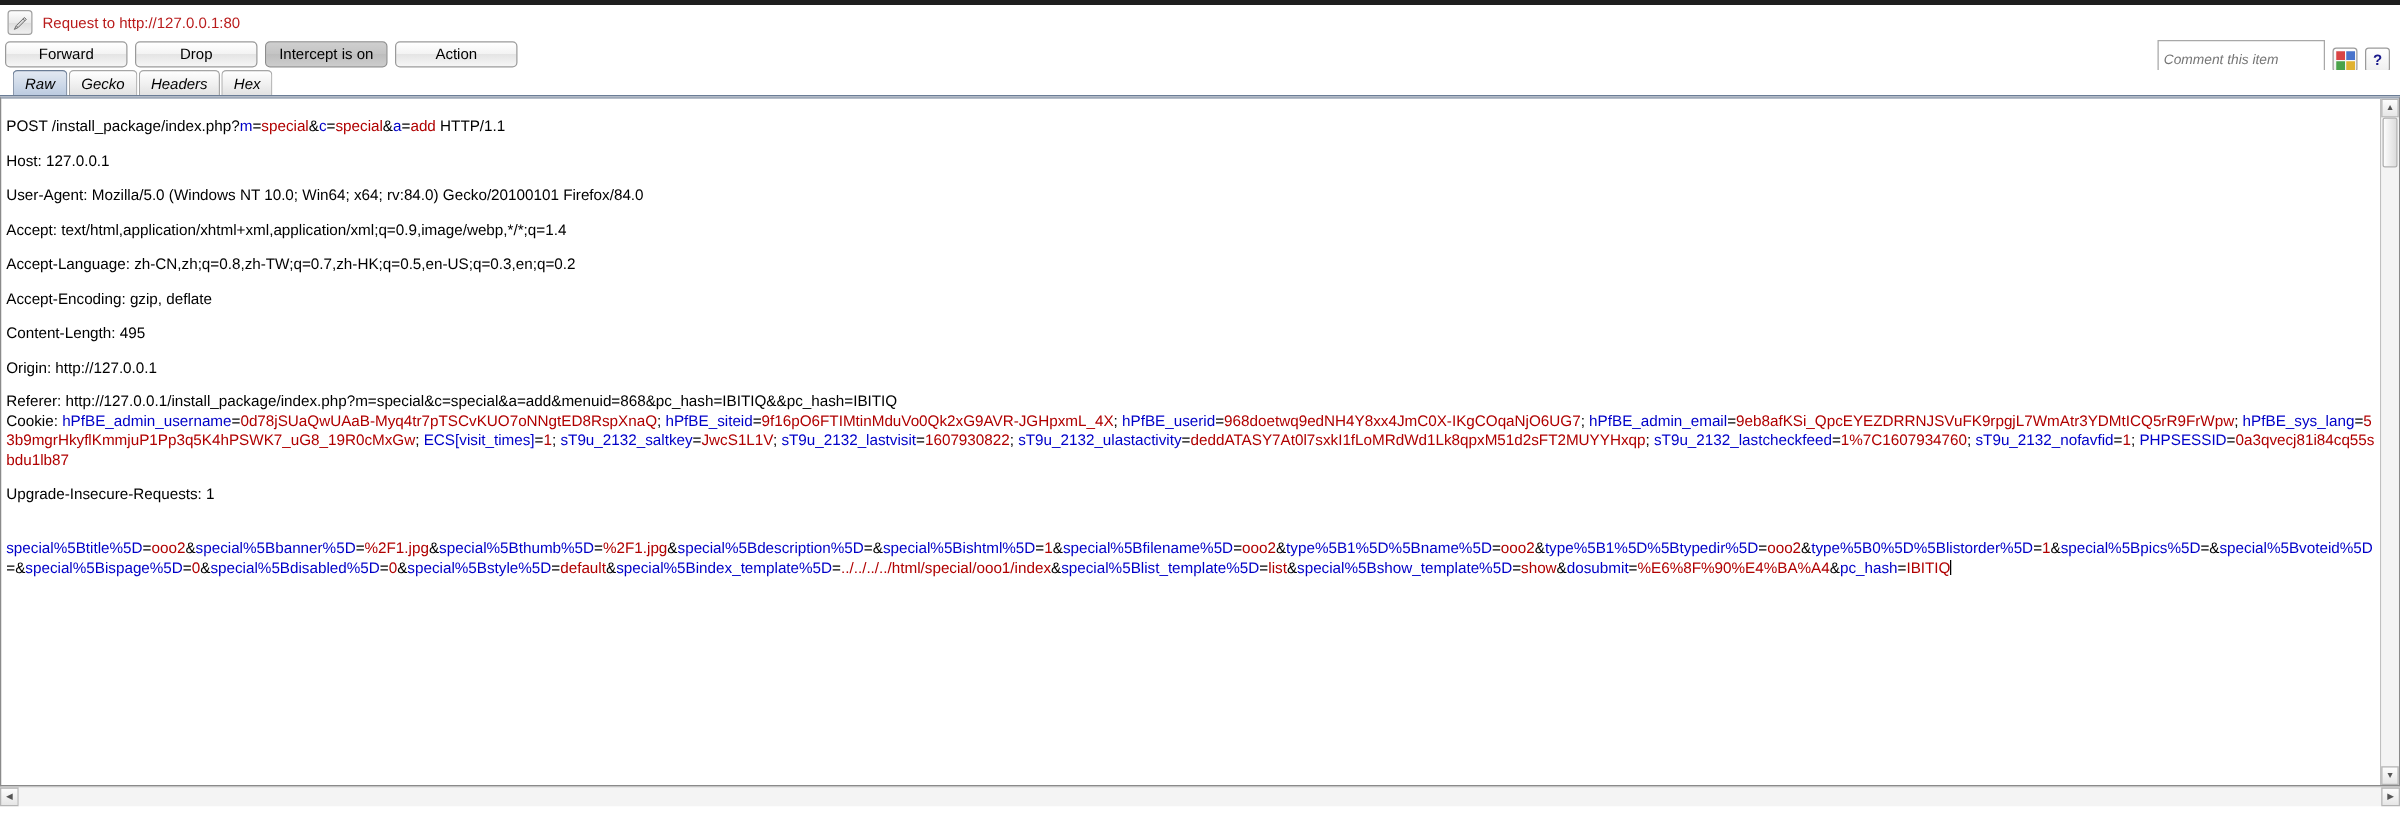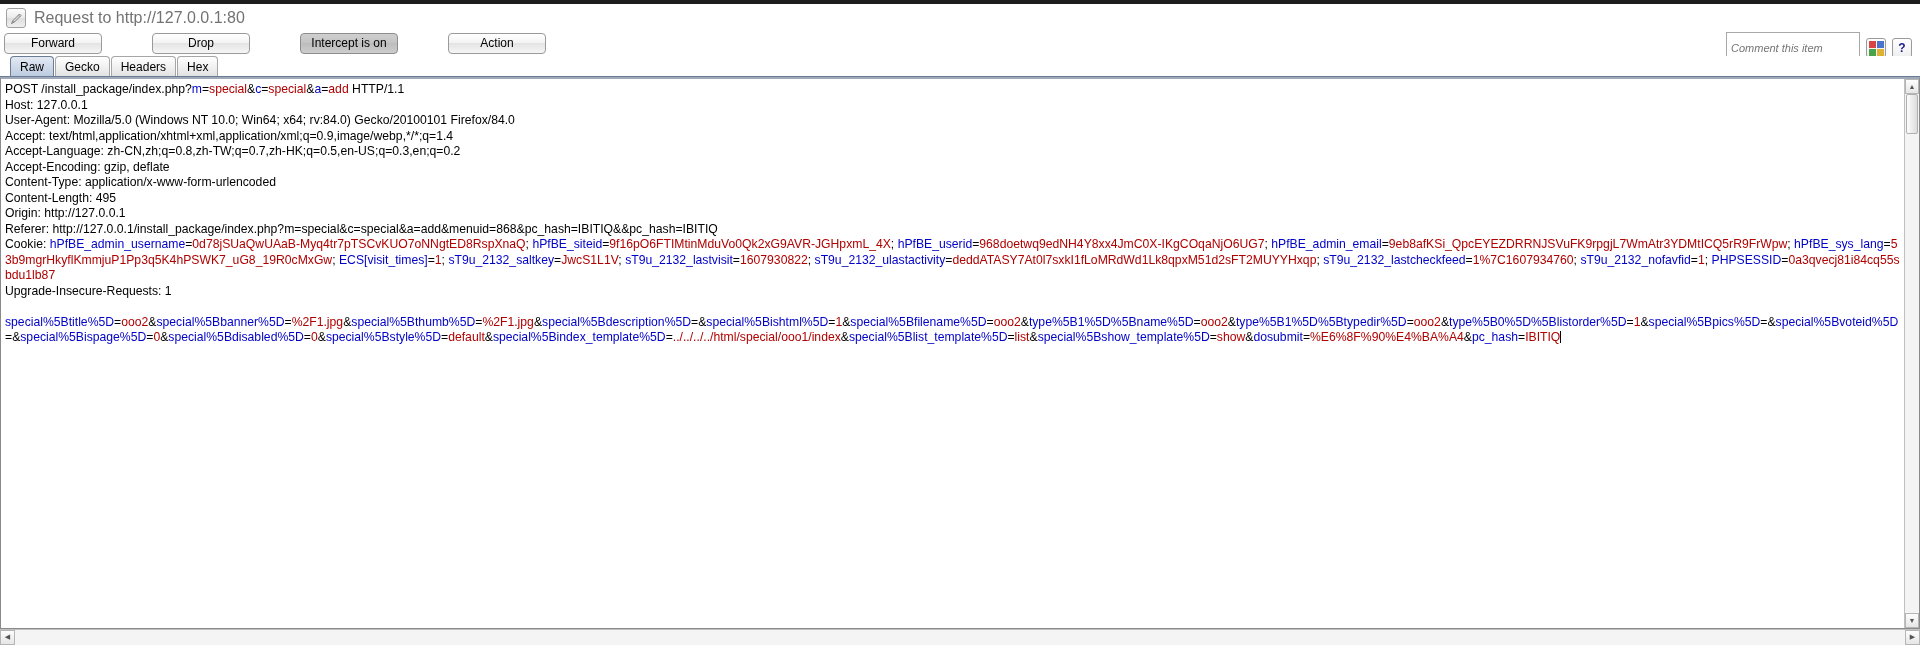--- a/index.html
+++ b/index.html
@@ -23,35 +23,34 @@
   #edit-icon-btn {
     width: 20px; height: 20px;
     border: 1px solid #a0a0a0;
     border-radius: 3px;
     background: linear-gradient(to bottom, #fdfdfd 0%, #eaeaea 50%, #dddddd 51%, #f0f0f0 100%);
     display: flex; align-items: center; justify-content: center;
     margin-right: 8px;
     flex: 0 0 auto;
   }
   #titlebar .title-text {
-    font-size: 16px;
-    color: #737373;
+    font-size: 12px;
+    color: #b91c1c;
     line-height: 20px;
     white-space: nowrap;
   }
 
   
   #buttonbar {
     height: 26px;
     display: flex;
     align-items: center;
     padding-left: 4px;
     background: #ffffff;
     position: relative;
-    gap: 44px;
   }
   .btn {
     height: 21px;
     min-width: 98px;
     margin-right: 6px;
     border: 1px solid #9a9a9a;
     border-radius: 4px;
     background: linear-gradient(to bottom, #ffffff 0%, #f3f3f3 48%, #e4e4e4 50%, #f6f6f6 100%);
     font-family: "Liberation Sans", sans-serif;
     font-size: 12px;
@@ -106,20 +105,21 @@
 
   
   #tabbar {
     height: 21px;
     display: flex;
     align-items: center;
     padding-left: 10px;
     background: #ffffff;
     border-bottom: 1px solid #6b7d96;
     position: relative;
+    font-style: italic;
   }
   .tab {
     height: 20px;
     padding: 0 9px;
     font-size: 12px;
     color: #000000;
     display: flex; align-items: center;
     border: 1px solid #a6a6a6;
     border-bottom: none;
     border-radius: 4px 4px 0 0;
@@ -146,21 +146,21 @@
   #editor {
     flex: 1 1 auto;
     overflow: hidden;
     padding: 3px 2px 0 4px;
     font-family: "Liberation Sans", sans-serif;
     font-size: 12.2px;
     line-height: 15.5px;
     color: #000000;
     white-space: nowrap;
   }
-  #editor .line { white-space: pre; }
+  #editor .line { white-space: pre; margin-top: 12px; }
   #editor .wrapline { white-space: pre-wrap; word-break: break-all; }
   .k { color: #0000c8; }   
   .v { color: #b00000; }   
   .p { color: #000000; }   
 
   
   .caret {
     display: inline-block;
     width: 1px; height: 12px;
     background: #000;
@@ -257,21 +257,20 @@
 </div>
 
 <div id="editor-wrap">
   <div id="editor">
       <div class="line"><span class="p">POST /install_package/index.php?</span><span class="k">m</span><span class="p">=</span><span class="v">special</span><span class="p">&amp;</span><span class="k">c</span><span class="p">=</span><span class="v">special</span><span class="p">&amp;</span><span class="k">a</span><span class="p">=</span><span class="v">add</span><span class="p"> HTTP/1.1</span></div>
       <div class="line"><span class="p">Host: 127.0.0.1</span></div>
       <div class="line"><span class="p">User-Agent: Mozilla/5.0 (Windows NT 10.0; Win64; x64; rv:84.0) Gecko/20100101 Firefox/84.0</span></div>
       <div class="line"><span class="p">Accept: text/html,application/xhtml+xml,application/xml;q=0.9,image/webp,*/*;q=1.4</span></div>
       <div class="line"><span class="p">Accept-Language: zh-CN,zh;q=0.8,zh-TW;q=0.7,zh-HK;q=0.5,en-US;q=0.3,en;q=0.2</span></div>
       <div class="line"><span class="p">Accept-Encoding: gzip, deflate</span></div>
-      <div class="line"><span class="p">Content-Type: application/x-www-form-urlencoded</span></div>
       <div class="line"><span class="p">Content-Length: 495</span></div>
       <div class="line"><span class="p">Origin: http://127.0.0.1</span></div>
       <div class="line"><span class="p">Referer: http://127.0.0.1/install_package/index.php?m=special&amp;c=special&amp;a=add&amp;menuid=868&amp;pc_hash=IBITIQ&amp;&amp;pc_hash=IBITIQ</span></div>
       <div class="wrapline"><span class="p">Cookie: </span><span class="k">hPfBE_admin_username</span><span class="p">=</span><span class="v">0d78jSUaQwUAaB-Myq4tr7pTSCvKUO7oNNgtED8RspXnaQ</span><span class="p">; </span><span class="k">hPfBE_siteid</span><span class="p">=</span><span class="v">9f16pO6FTIMtinMduVo0Qk2xG9AVR-JGHpxmL_4X</span><span class="p">; </span><span class="k">hPfBE_userid</span><span class="p">=</span><span class="v">968doetwq9edNH4Y8xx4JmC0X-IKgCOqaNjO6UG7</span><span class="p">; </span><span class="k">hPfBE_admin_email</span><span class="p">=</span><span class="v">9eb8afKSi_QpcEYEZDRRNJSVuFK9rpgjL7WmAtr3YDMtICQ5rR9FrWpw</span><span class="p">; </span><span class="k">hPfBE_sys_lang</span><span class="p">=</span><span class="v">53b9mgrHkyflKmmjuP1Pp3q5K4hPSWK7_uG8_19R0cMxGw</span><span class="p">; </span><span class="k">ECS[visit_times]</span><span class="p">=</span><span class="v">1</span><span class="p">; </span><span class="k">sT9u_2132_saltkey</span><span class="p">=</span><span class="v">JwcS1L1V</span><span class="p">; </span><span class="k">sT9u_2132_lastvisit</span><span class="p">=</span><span class="v">1607930822</span><span class="p">; </span><span class="k">sT9u_2132_ulastactivity</span><span class="p">=</span><span class="v">deddATASY7At0l7sxkI1fLoMRdWd1Lk8qpxM51d2sFT2MUYYHxqp</span><span class="p">; </span><span class="k">sT9u_2132_lastcheckfeed</span><span class="p">=</span><span class="v">1%7C1607934760</span><span class="p">; </span><span class="k">sT9u_2132_nofavfid</span><span class="p">=</span><span class="v">1</span><span class="p">; </span><span class="k">PHPSESSID</span><span class="p">=</span><span class="v">0a3qvecj81i84cq55sbdu1lb87</span></div>
       <div class="line"><span class="p">Upgrade-Insecure-Requests: 1</span></div>
       <div class="line">&nbsp;</div>
       <div class="wrapline"><span class="k">special%5Btitle%5D</span><span class="p">=</span><span class="v">ooo2</span><span class="p">&amp;</span><span class="k">special%5Bbanner%5D</span><span class="p">=</span><span class="v">%2F1.jpg</span><span class="p">&amp;</span><span class="k">special%5Bthumb%5D</span><span class="p">=</span><span class="v">%2F1.jpg</span><span class="p">&amp;</span><span class="k">special%5Bdescription%5D</span><span class="p">=</span><span class="p">&amp;</span><span class="k">special%5Bishtml%5D</span><span class="p">=</span><span class="v">1</span><span class="p">&amp;</span><span class="k">special%5Bfilename%5D</span><span class="p">=</span><span class="v">ooo2</span><span class="p">&amp;</span><span class="k">type%5B1%5D%5Bname%5D</span><span class="p">=</span><span class="v">ooo2</span><span class="p">&amp;</span><span class="k">type%5B1%5D%5Btypedir%5D</span><span class="p">=</span><span class="v">ooo2</span><span class="p">&amp;</span><span class="k">type%5B0%5D%5Blistorder%5D</span><span class="p">=</span><span class="v">1</span><span class="p">&amp;</span><span class="k">special%5Bpics%5D</span><span class="p">=</span><span class="p">&amp;</span><span class="k">special%5Bvoteid%5D</span><span class="p">=</span><span class="p">&amp;</span><span class="k">special%5Bispage%5D</span><span class="p">=</span><span class="v">0</span><span class="p">&amp;</span><span class="k">special%5Bdisabled%5D</span><span class="p">=</span><span class="v">0</span><span class="p">&amp;</span><span class="k">special%5Bstyle%5D</span><span class="p">=</span><span class="v">default</span><span class="p">&amp;</span><span class="k">special%5Bindex_template%5D</span><span class="p">=</span><span class="v">../../../../html/special/ooo1/index</span><span class="p">&amp;</span><span class="k">special%5Blist_template%5D</span><span class="p">=</span><span class="v">list</span><span class="p">&amp;</span><span class="k">special%5Bshow_template%5D</span><span class="p">=</span><span class="v">show</span><span class="p">&amp;</span><span class="k">dosubmit</span><span class="p">=</span><span class="v">%E6%8F%90%E4%BA%A4</span><span class="p">&amp;</span><span class="k">pc_hash</span><span class="p">=</span><span class="v">IBITIQ</span><span class="caret"></span></div>
     </div>
   <div id="vscroll">
     <div class="sb-arrow">▲</div>

